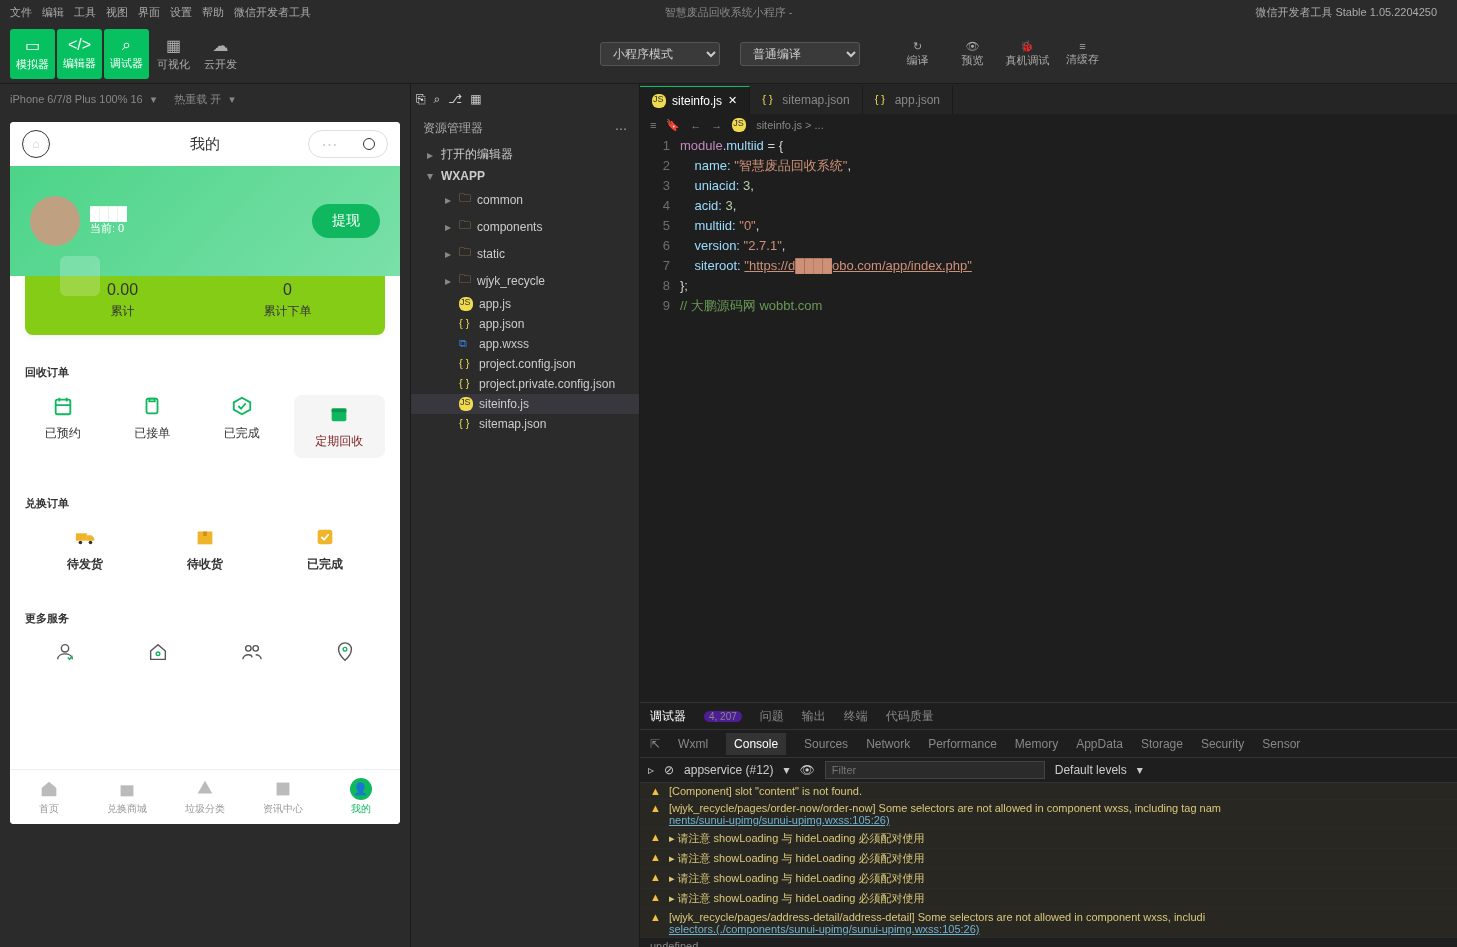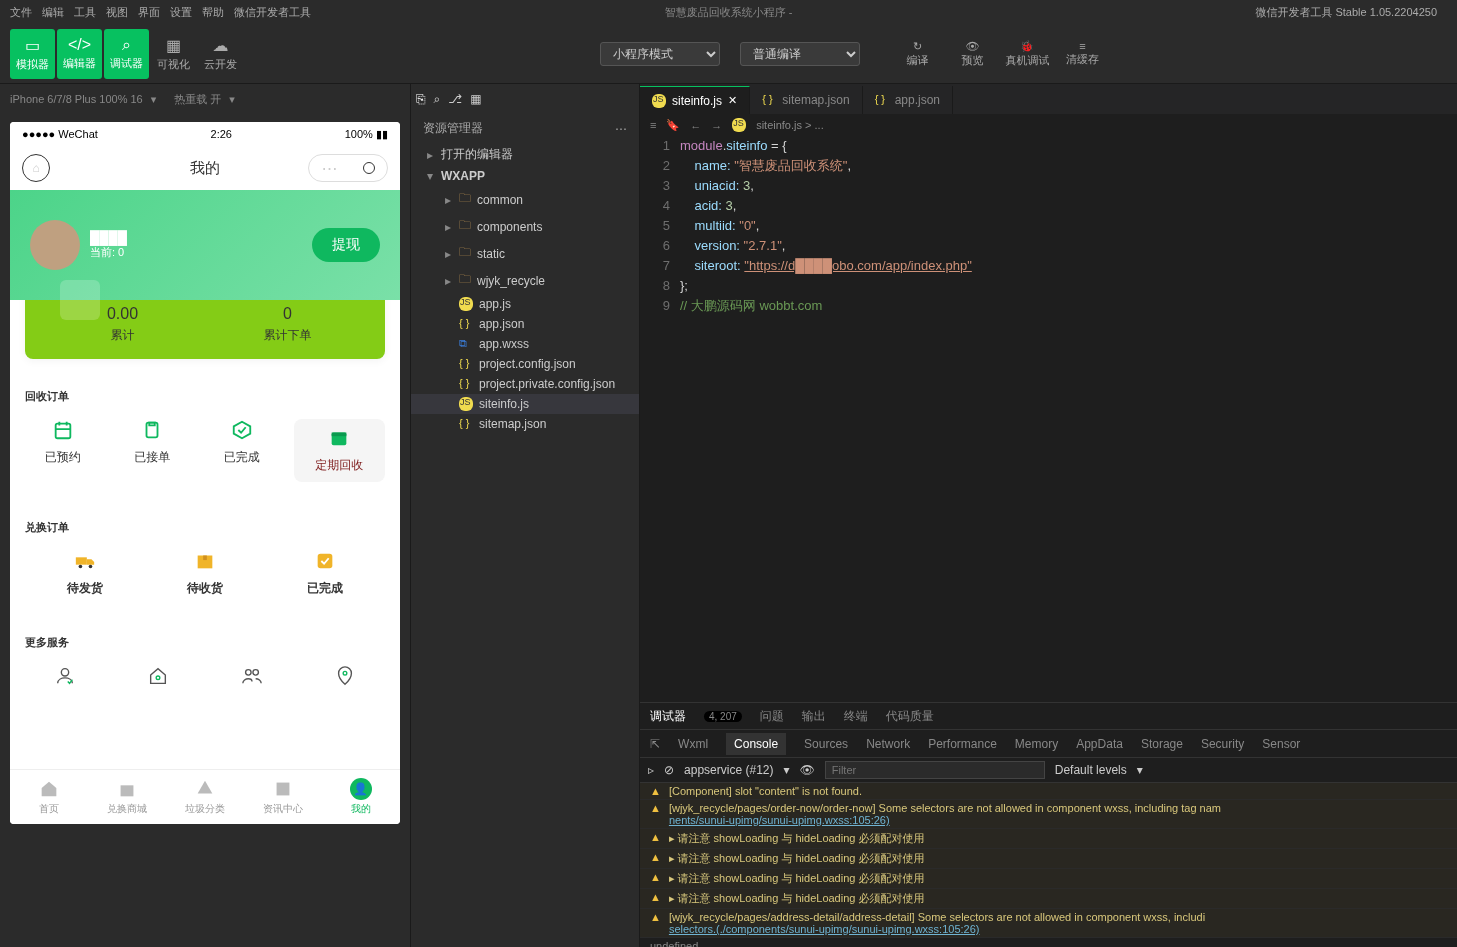--- a/index.html
+++ b/index.html
@@ -96,21 +96,21 @@
 .str { color: #ce9178; }
 .num { color: #b5cea8; }
 .url { text-decoration: underline; }
 .comment { color: #6a9955; }
 .outline-panel { position: absolute; right: 0; top: 0; width: 200px; background: #252526; padding: 4px 8px; color: #888; font-size: 11px; }
 
 
 .debugger { height: 245px; background: #1e1e1e; border-top: 1px solid #333; display: flex; flex-direction: column; }
 .debug-tabs { height: 26px; display: flex; align-items: center; padding: 0 10px; gap: 18px; font-size: 12px; color: #888; }
 .debug-tabs span.active { color: #fff; }
-.debug-tabs .count { background: #000000; padding: 0 5px; border-radius: 8px; font-size: 10px; }
+.debug-tabs .count { background: #4c1d95; padding: 0 5px; border-radius: 8px; font-size: 10px; }
 .devtools-tabs { height: 28px; display: flex; align-items: center; padding: 0 10px; gap: 18px; font-size: 12px; color: #888; border-top: 1px solid #333; }
 .devtools-tabs span.active { background: #333; color: #fff; padding: 4px 8px; }
 .console-filter { height: 26px; display: flex; align-items: center; padding: 0 8px; gap: 10px; border-bottom: 1px solid #333; border-top: 1px solid #333; }
 .console-filter input { background: #2b2b2b; border: 1px solid #444; color: #ccc; padding: 2px 6px; font-size: 11px; flex: 0 0 220px; }
 .console { flex: 1; overflow: auto; font-family: Consolas, monospace; font-size: 11px; }
 .log-line { padding: 2px 10px; display: flex; gap: 8px; align-items: flex-start; border-bottom: 1px solid #2a2a2a; color: #d9c87c; background: rgba(255,220,100,0.05); }
 .log-line .warn { color: #f0c040; }
 .log-line a { color: #6fb3d2; text-decoration: underline; }
 .log-undef { padding: 2px 10px; color: #888; }
 
@@ -183,25 +183,20 @@
 <div class="main">
 
   <div class="simulator-panel">
     <div class="sim-header">
       <span>iPhone 6/7/8 Plus 100% 16</span>
         <span>▾</span>
       <span style="margin-left:10px">热重载 开</span>
         <span>▾</span>
     </div>
     <div class="sim-device">
-      <div class="phone-status">
-        <span>●●●●● WeChat</span>
-        <span>2:26</span>
-        <span><span>100%</span> ▮▮</span>
-      </div>
       <div class="phone-nav">
         <div class="home-icon">⌂</div>
         <div class="title">我的</div>
         <div class="capsule">
             <span>⋯</span>
             <span class="target"></span>
           </div>
       </div>
       <div class="phone-header-green">
         <div class="user-section">
@@ -458,21 +453,21 @@
       <div class="editor-breadcrumb">
         <span>≡</span>
           <span>🔖</span>
           <span>←</span>
           <span>→</span>
         <span class="file-icon js-icon">JS</span>
           <span>siteinfo.js &gt; ...</span>
       </div>
       <div class="code-area">
         <div class="gutter">1<br>2<br>3<br>4<br>5<br>6<br>7<br>8<br>9</div>
-        <div class="code-lines"><span class="kw">module</span>.<span class="prop">siteinfo</span> = {
+        <div class="code-lines"><span class="kw">module</span>.<span class="prop">multiid</span> = {
     <span class="prop">name:</span> <span class="str">"智慧废品回收系统"</span><span>,</span>
     <span class="prop">uniacid:</span> <span class="num">3</span><span>,</span>
     <span class="prop">acid:</span> <span class="num">3</span><span>,</span>
     <span class="prop">multiid:</span> <span class="str">"0"</span><span>,</span>
     <span class="prop">version:</span> <span class="str">"2.7.1"</span><span>,</span>
     <span class="prop">siteroot:</span> <span class="str url">"https://d████obo.com/app/index.php"</span>
 <span>};</span>
 <span class="comment">// 大鹏源码网 wobbt.com</span></div>
       </div>
     </div>

